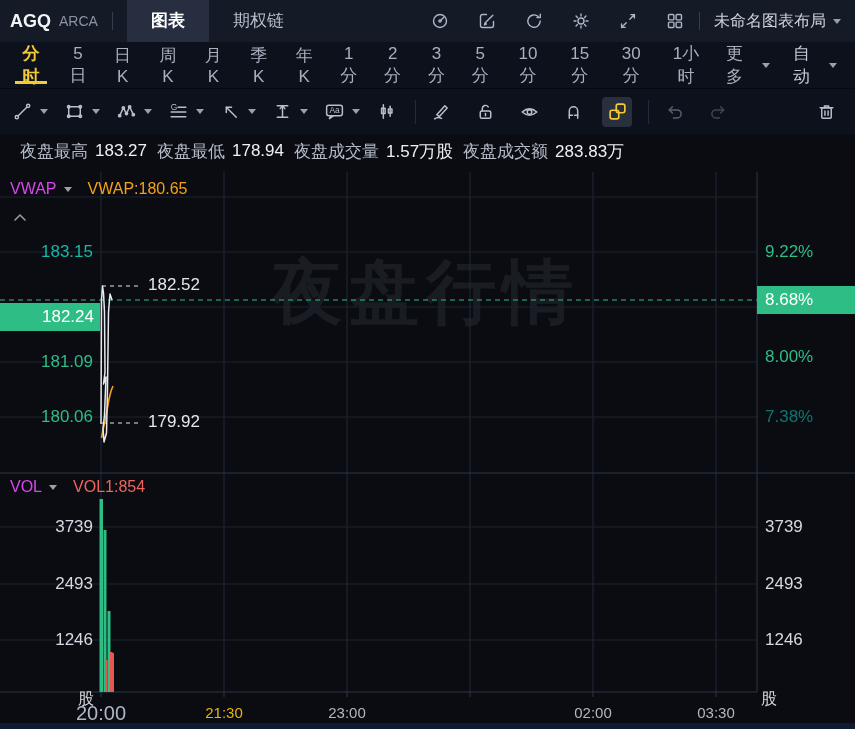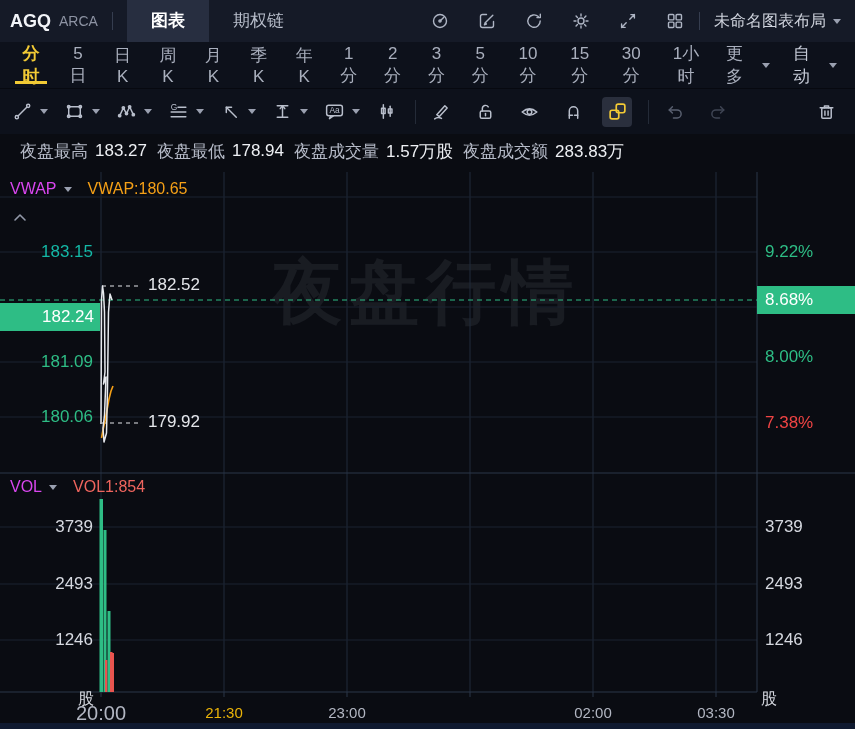--- a/index.html
+++ b/index.html
@@ -338,21 +338,21 @@
     <div class="indrow" style="left:10px;top:310px;">
       <span class="indname">VOL</span>
       <i class="caret"></i>
       <span class="indval" id="volval" style="color: rgb(239, 101, 94);">VOL1:854</span>
     </div>
   <div class="clab" style="left: 0px; width: 93px; text-align: right; top: 74px; color: #14b8a6;">183.15</div>
       <div class="clab" style="left: 0px; width: 93px; text-align: right; top: 184px; color: rgb(46, 189, 133);">181.09</div>
       <div class="clab" style="left: 0px; width: 93px; text-align: right; top: 239px; color: rgb(46, 189, 133);">180.06</div>
       <div class="clab" style="left: 765px; top: 74px; color: rgb(46, 189, 133);">9.22%</div>
       <div class="clab" style="left: 765px; top: 179px; color: rgb(46, 189, 133);">8.00%</div>
-      <div class="clab" style="left: 765px; top: 245px; color: #ef4444;">7.38%</div>
+      <div class="clab" style="left: 765px; top: 239px; color: #0f766e;">7.38%</div>
       <div class="clab" style="left: 0px; width: 94px; text-align: right; top: 118px; height: 28px; line-height: 28px; color: rgb(255, 255, 255); background: rgb(46, 189, 133); padding-right: 6px; margin-top: 17px;">182.24</div>
       <div class="clab" style="left: 757px; width: 90px; top: 118px; height: 28px; line-height: 28px; color: rgb(255, 255, 255); background: rgb(46, 189, 133); padding-left: 8px;">8.68%</div>
       <div class="clab" style="left: 148px; top: 107px; color: rgb(228, 230, 234);">182.52</div>
       <div class="clab" style="left: 148px; top: 244px; color: rgb(228, 230, 234);">179.92</div>
       <div class="clab" style="left: 0px; width: 93px; text-align: right; top: 349px; color: rgb(214, 217, 224);">3739</div>
       <div class="clab" style="left: 765px; top: 349px; color: rgb(214, 217, 224);">3739</div>
       <div class="clab" style="left: 0px; width: 93px; text-align: right; top: 406px; color: rgb(214, 217, 224);">2493</div>
       <div class="clab" style="left: 765px; top: 406px; color: rgb(214, 217, 224);">2493</div>
       <div class="clab" style="left: 0px; width: 93px; text-align: right; top: 462px; color: rgb(214, 217, 224);">1246</div>
       <div class="clab" style="left: 765px; top: 462px; color: rgb(214, 217, 224);">1246</div>

